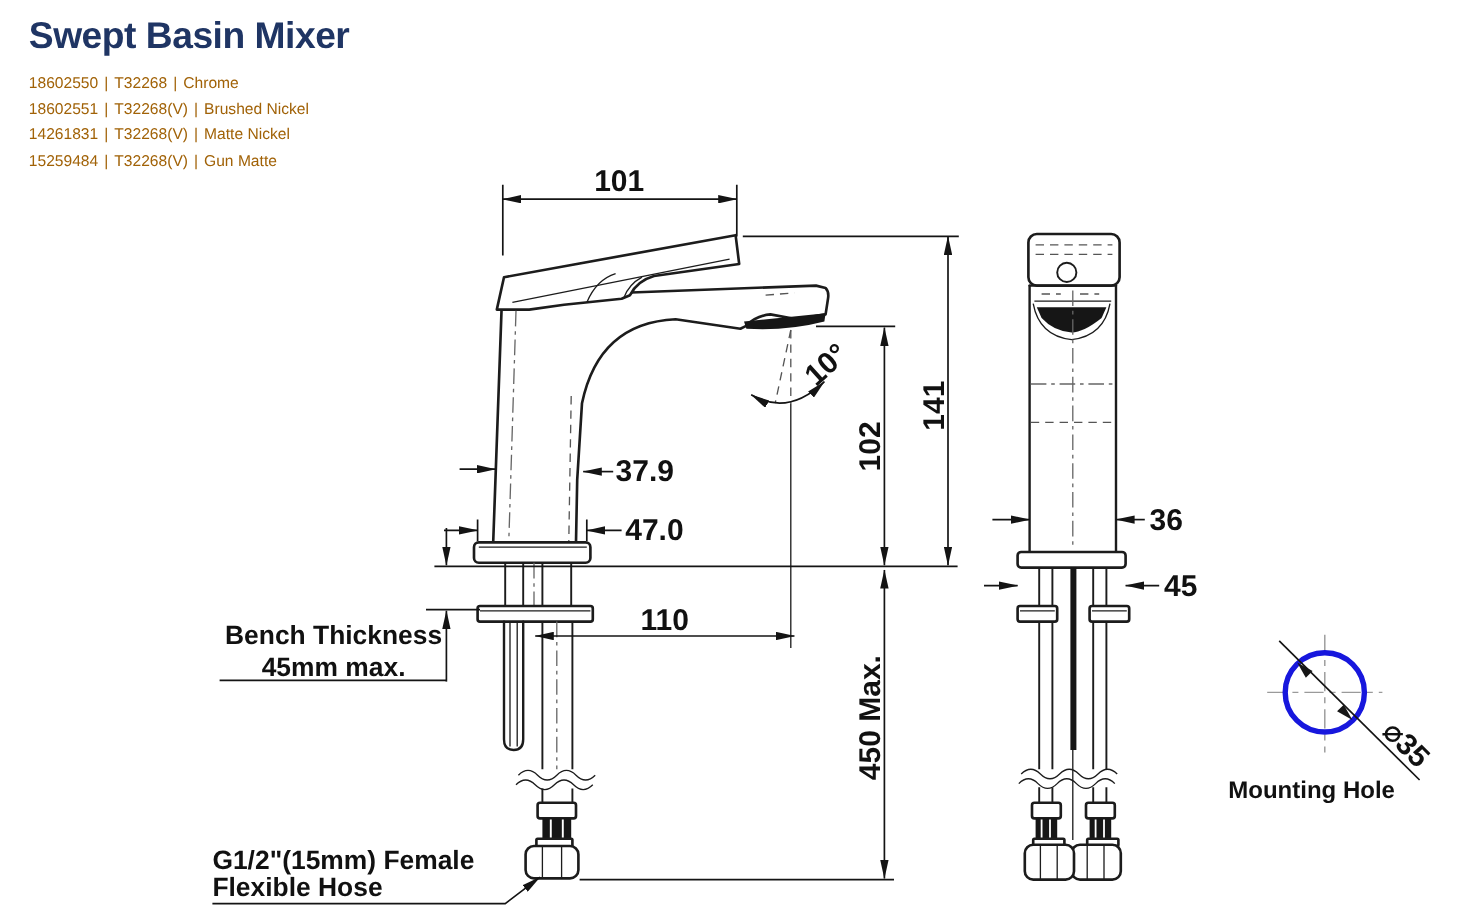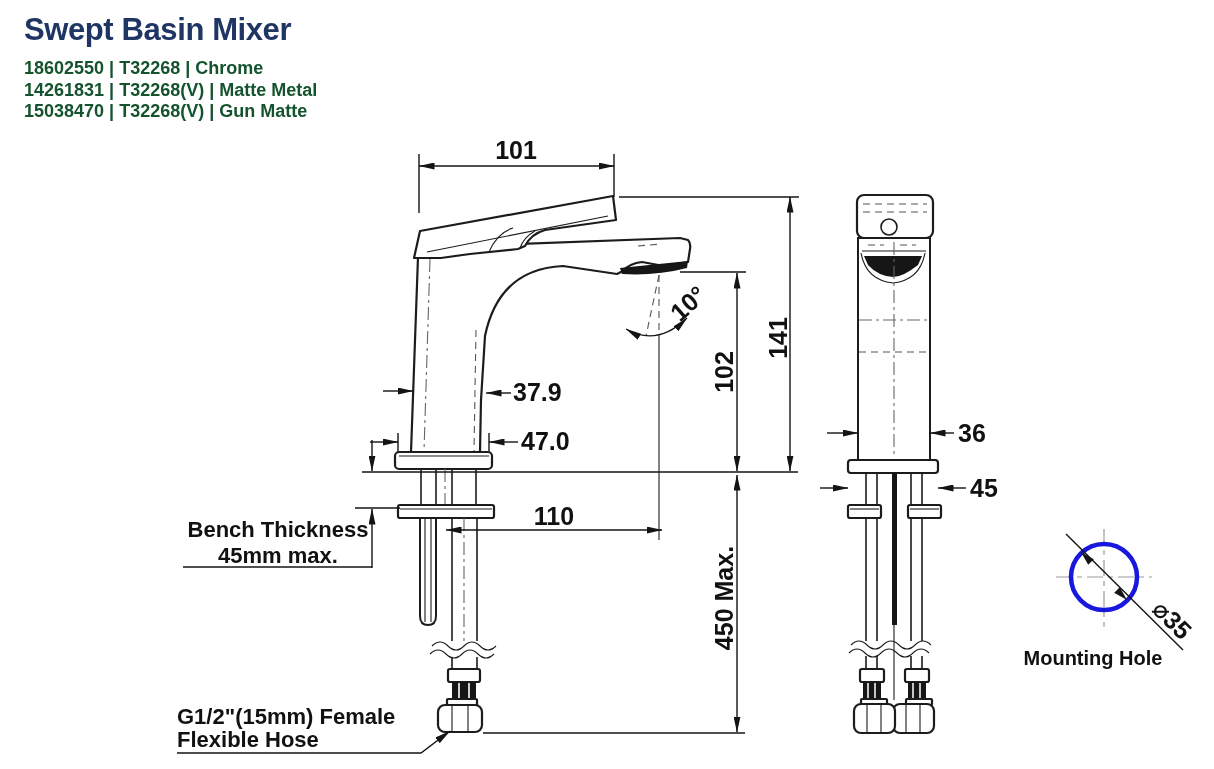--- a/index.html
+++ b/index.html
@@ -1,20 +1,20 @@
 <!DOCTYPE html>
 <html><head>
 <meta charset="utf-8">
 <style>
   html,body{margin:0;padding:0;background:#ffffff;}
   #page{position:relative;width:1214px;height:769px;background:#fff;overflow:hidden;
         font-family:"Liberation Sans","DejaVu Sans",sans-serif;}
   .header{position:absolute;left:24px;top:12px;}
   .title{font-size:31px;font-weight:700;color:#1f3564;letter-spacing:-0.4px;margin:0 0 10px 0;}
-  .variant{font-size:18px;font-weight:700;color:#14532d;line-height:21.5px;white-space:nowrap;}
+  .variant{font-size:13px;font-weight:400;color:#a16207;line-height:21.5px;white-space:nowrap;}
   .variant .sep{margin:0 5px;}
   svg{position:absolute;left:0;top:0;}
   
   .ol   {fill:#ffffff;stroke:#1c1c1c;stroke-width:2.2;stroke-linejoin:round;}
   .ln2  {stroke:#1c1c1c;stroke-width:2;fill:none;stroke-linecap:round;}
   .ln   {stroke:#1c1c1c;stroke-width:1.6;fill:none;}
   .thin {stroke:#1c1c1c;stroke-width:1.1;fill:none;}
   .dim  {stroke:#141414;stroke-width:1.4;fill:none;}
   .dash {stroke:#555;stroke-width:1.1;stroke-dasharray:7 5;fill:none;}
   .cdash{stroke:#666;stroke-width:1.1;stroke-dasharray:13 4 3 4;fill:none;}
@@ -25,22 +25,23 @@
   .smtxt  {font:700 20px "Liberation Sans","DejaVu Sans",sans-serif;fill:#111;}
 </style>
 </head>
 <body>
 
 <div id="page">
 
   <div class="header">
     <h1 class="title">Swept Basin Mixer</h1>
     <div class="variant"><span>18602550</span><span class="sep">|</span><span>T32268</span><span class="sep">|</span><span>Chrome</span></div>
-    <div class="variant"><span>14261831</span><span class="sep">|</span><span>T32268(V)</span><span class="sep">|</span><span>Matte Metal</span></div>
-    <div class="variant"><span>15038470</span><span class="sep">|</span><span>T32268(V)</span><span class="sep">|</span><span>Gun Matte</span></div>
+    <div class="variant"><span>18602551</span><span class="sep">|</span><span>T32268(V)</span><span class="sep">|</span><span>Brushed Nickel</span></div>
+    <div class="variant"><span>14261831</span><span class="sep">|</span><span>T32268(V)</span><span class="sep">|</span><span>Matte Nickel</span></div>
+    <div class="variant"><span>15259484</span><span class="sep">|</span><span>T32268(V)</span><span class="sep">|</span><span>Gun Matte</span></div>
   </div>
 
   <svg width="1214" height="769" viewBox="0 0 1214 769">
     <defs>
       <marker id="arr" viewBox="0 0 16 7" markerWidth="16" markerHeight="7" refX="15.5" refY="3.5" orient="auto-start-reverse" markerUnits="userSpaceOnUse">
         <path d="M0,0 L16,3.5 L0,7 Z" fill="#141414"></path>
       </marker>
     </defs>
 
     <g>

